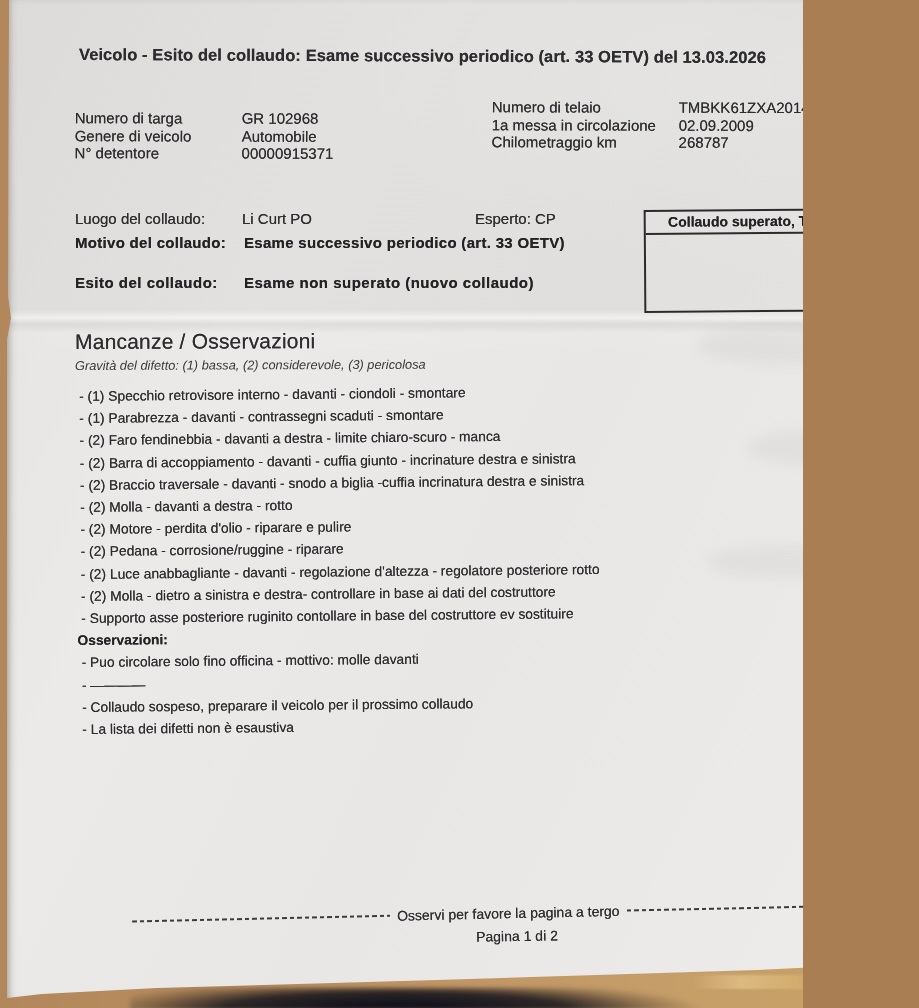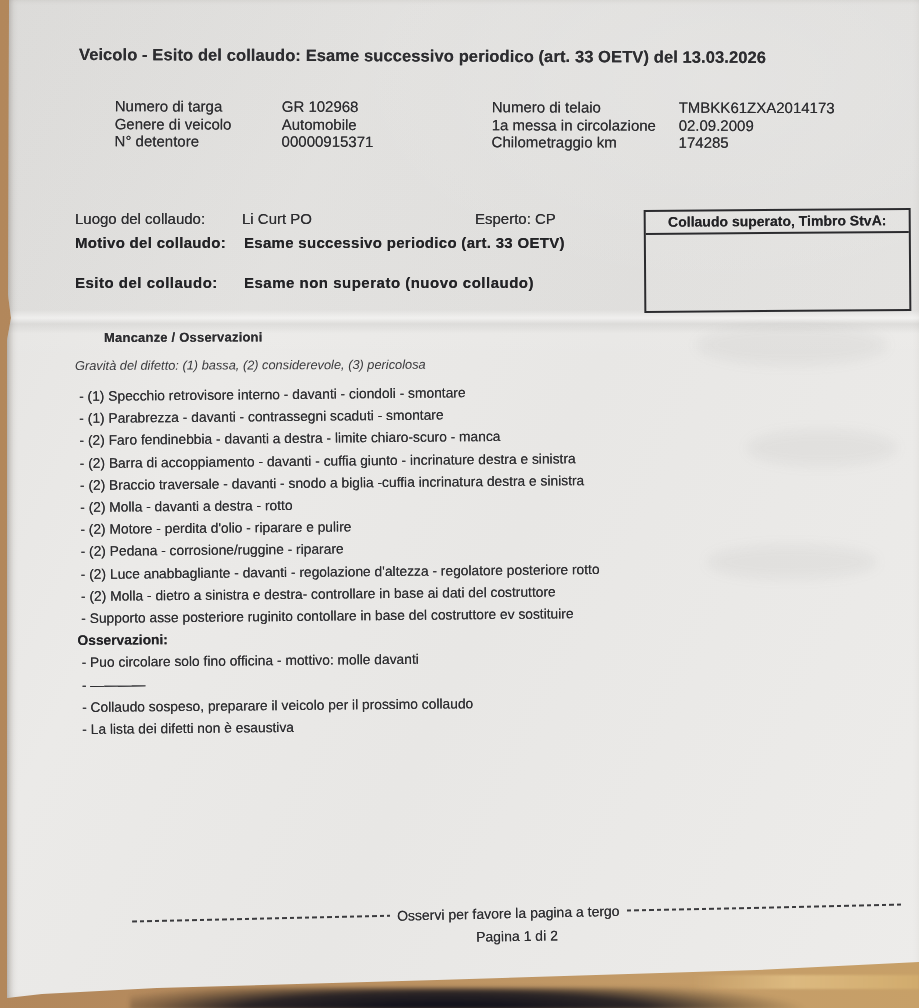--- a/index.html
+++ b/index.html
@@ -3,21 +3,21 @@
 <meta charset="utf-8">
 <style>
   html, body { margin: 0; padding: 0; }
   body {
     width: 919px; height: 1008px;
     font-family: "Liberation Sans", sans-serif;
     background: #a87e52;
     overflow: hidden;
   }
   .photo {
-    position: relative; width: 919px; height: 1008px; overflow: hidden;
+    position: relative; width: 803px; height: 1008px; overflow: hidden;
     background: linear-gradient(90deg, #b2875b 0%, #b98f60 35%, #c49c68 75%, #c7a068 100%);
   }
   
   .desk-shadow {
     position: absolute; left: 130px; right: 40px; top: 988px; height: 22px;
     background: radial-gradient(ellipse 55% 160% at 42% 100%, #12121c 15%, rgba(18,18,28,0.85) 50%, rgba(40,30,24,0.35) 72%, transparent 88%);
     filter: blur(2px);
   }
   .desk-highlight {
     position: absolute; left: 690px; right: 0; top: 975px; height: 14px;
@@ -37,21 +37,21 @@
 
   .txt { color: #2d2d30; text-shadow: 0 0 0.6px rgba(45,45,48,0.85); }
 
   .title {
     position: absolute; left: 72px; top: 45px; width: 835px;
     font-size: 16.5px; font-weight: bold; letter-spacing: 0.1px;
     transform: rotate(0.25deg); transform-origin: 0 0; white-space: nowrap;
   }
   .info-section { position: absolute; left: 0; top: 0; transform: rotate(0.15deg); transform-origin: 0 0; }
   .info-col { position: absolute; font-size: 15px; line-height: 17.6px; white-space: nowrap; }
-  .info-col.left  { left: 68px;  top: 97px; margin-left: 40px; }
+  .info-col.left  { left: 68px;  top: 109px; }
   .info-col.right { left: 485px; top: 97px; }
   .info-label { display: inline-block; }
   .info-col.left  .info-label { width: 167px; }
   .info-col.right .info-label { width: 187px; }
 
   .inspection { position: absolute; left: 68px; top: 210px; font-size: 15px; line-height: 17.6px; white-space: nowrap; width: 560px; }
   .insp-label { display: inline-block; width: 167px; }
   .esperto { position: absolute; left: 400px; top: 0; }
   .insp-row3 { margin-top: 6px; font-weight: bold; letter-spacing: 0.3px; color: #232326; }
   .insp-row4 { margin-top: 23px;  font-weight: bold; letter-spacing: 0.5px; color: #232326; }
@@ -63,22 +63,22 @@
     background: rgba(255,255,255,0.08);
   }
   .stamp-box-header {
     font-size: 14px; font-weight: bold; text-align: center; color: #232326;
     padding: 2px 0 3px; border-bottom: 2px solid #2b2b2e;
     text-shadow: 0 0 0.6px rgba(45,45,48,0.85);
   }
   .stamp-box-empty { height: 70px; }
 
   .mancanze-heading {
-    position: absolute; left: 68px; top: 330px; font-size: 13px; font-weight: bold;
-    letter-spacing: 0.2px; transform: rotate(-0.2deg); transform-origin: 0 0; margin-left: 29px;
+    position: absolute; left: 68px; top: 330px; font-size: 21px; font-weight: normal;
+    letter-spacing: 0.2px; transform: rotate(-0.2deg); transform-origin: 0 0;
   }
   .severity-note {
     position: absolute; left: 68px; top: 358px; font-size: 12.8px; font-style: italic;
     color: #39393c; transform: rotate(-0.2deg); transform-origin: 0 0;
   }
   .defects {
     position: absolute; left: 72px; top: 386px; width: 720px;
     font-size: 13.8px; line-height: 22.2px; white-space: nowrap;
     transform: rotate(-0.55deg); transform-origin: 0 0;
   }
@@ -134,21 +134,21 @@
           <div class="info-row">
             <span class="info-label">Numero di telaio</span><span class="info-value">TMBKK61ZXA2014173</span>
           </div>
 
 
           <div class="info-row">
             <span class="info-label">1a messa in circolazione</span><span class="info-value">02.09.2009</span>
           </div>
 
           <div class="info-row">
-            <span class="info-label">Chilometraggio km</span><span class="info-value">174285</span>
+            <span class="info-label">Chilometraggio km</span><span class="info-value">268787</span>
           </div>
         </div>
     </div>
 
     <div class="inspection txt">
       <div>
         <span class="insp-label">Luogo del collaudo:</span><span>Li Curt PO</span>
       </div>
       <span class="esperto">Esperto: CP</span>
       <div class="insp-row3">

